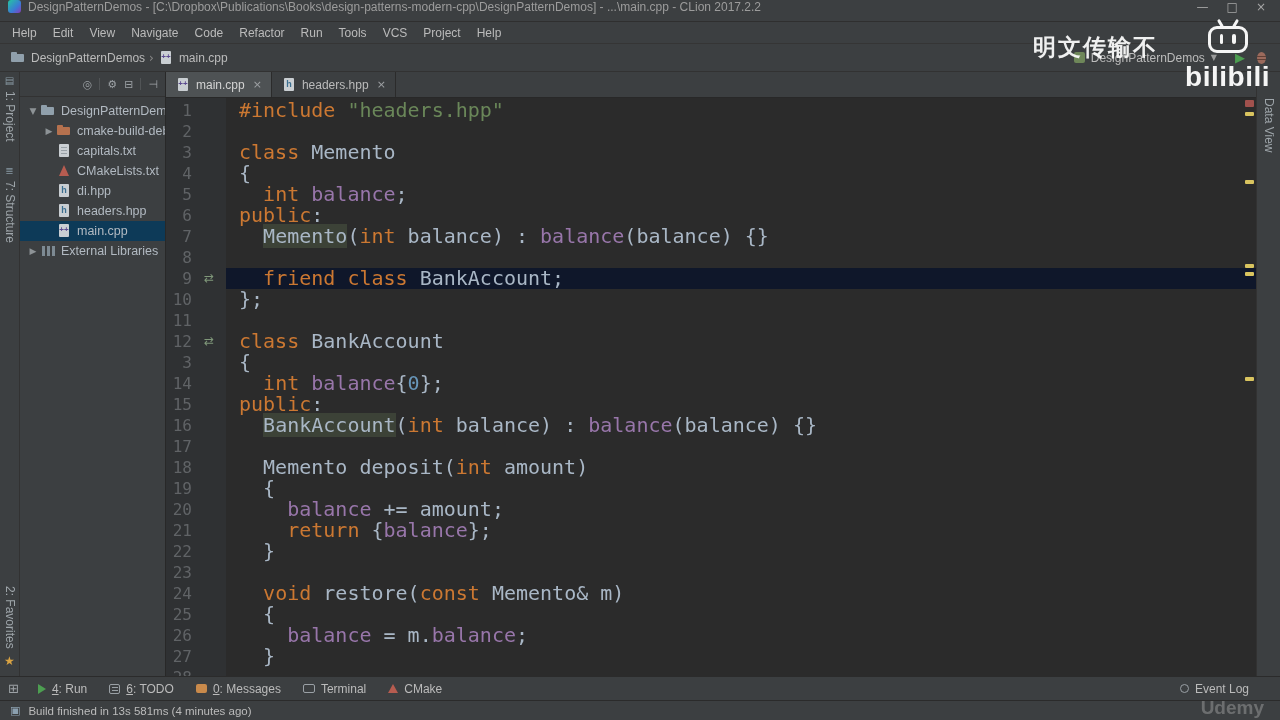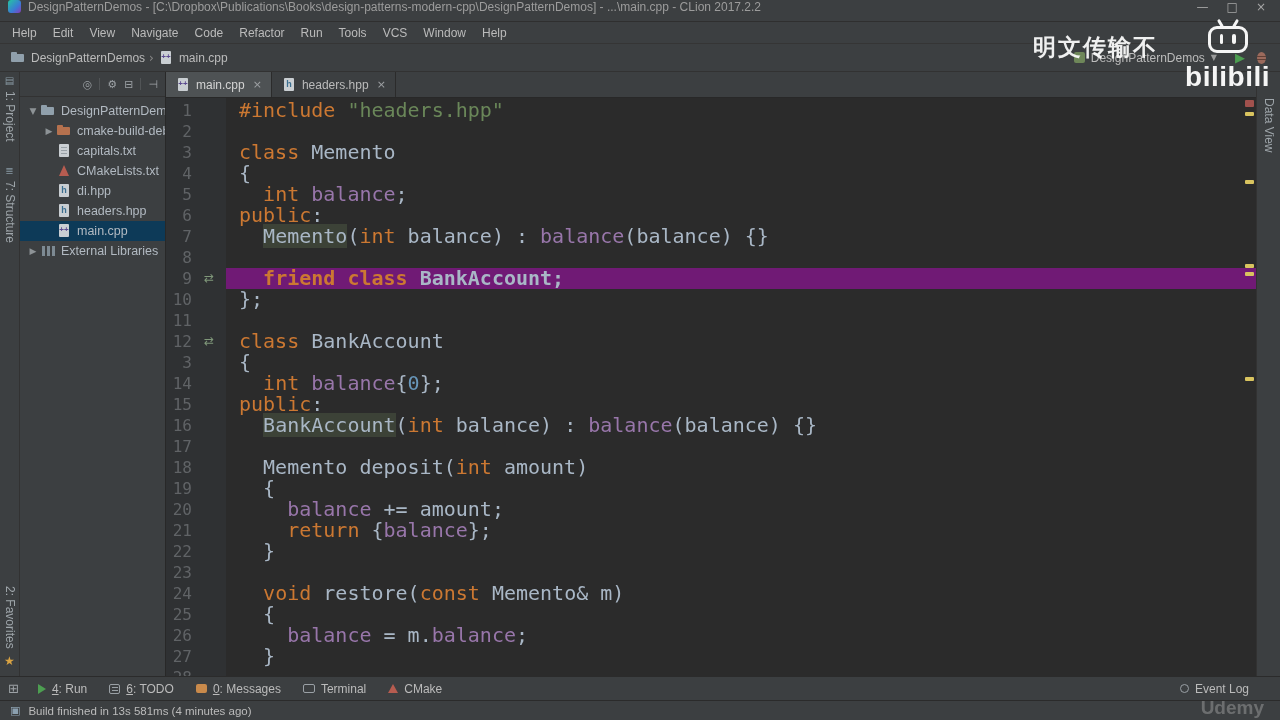--- a/index.html
+++ b/index.html
@@ -76,21 +76,21 @@
   .tab.active { background:#4e5254; color:#d3d3d3; }
   .tab-close { color:#9da0a3; font-size:11px; margin-left:3px; font-family:"DejaVu Sans",sans-serif; }
   .editor { flex:1; position:relative; background:#2b2b2b; overflow:hidden; font-family:"DejaVu Sans Mono",monospace; padding-top:2px; }
   .editor::before { content:""; position:absolute; left:0; top:0; bottom:0; width:60px; background:#2f3133; }
   .code-row { display:flex; height:21px; position:relative; }
   .gutter { width:60px; flex:none; display:flex; position:relative; z-index:1; }
   .lnum { width:26px; text-align:right; color:#606366; font-size:16px; line-height:21px; }
   .gslot { width:34px; position:relative; }
   .gicon { position:absolute; left:12px; top:3px; color:#7f9779; font-size:12px; line-height:14px; font-family:"DejaVu Sans",sans-serif; }
   .lcontent { flex:1; white-space:pre; font-size:20px; line-height:21px; color:#a9b7c6; padding-left:13px; }
-  .code-row.caret .lcontent { background:#701a75;font-weight:bold; }
+  .code-row.caret .lcontent { background:#0f172a; }
   .kw { color:#cc7832; }
   .field { color:#9876aa; }
   .num { color:#6897bb; }
   .str { color:#6a8759; }
   .hl { background:#3c4237; }
   .marks { position:absolute; right:0; top:0; width:14px; height:100%; z-index:2; }
   .mark { position:absolute; right:2px; width:9px; height:4px; border-radius:1px; }
   .mark.big { height:7px; }
 
   
@@ -145,21 +145,21 @@
   <nav class="menubar" id="menubar">
       <span class="menu-item">Help</span>
       <span class="menu-item">Edit</span>
       <span class="menu-item">View</span>
       <span class="menu-item">Navigate</span>
       <span class="menu-item">Code</span>
       <span class="menu-item">Refactor</span>
       <span class="menu-item">Run</span>
       <span class="menu-item">Tools</span>
       <span class="menu-item">VCS</span>
-      <span class="menu-item">Window</span>
+      <span class="menu-item">Project</span>
       <span class="menu-item">Help</span>
     </nav>
 
   <div class="navbar">
     <div class="breadcrumb" id="breadcrumb">
         <span class="bc-item">
           <span class="ticon folder"></span>
           <span>DesignPatternDemos</span>
         </span>
         <span class="bc-sep glyph">›</span>

